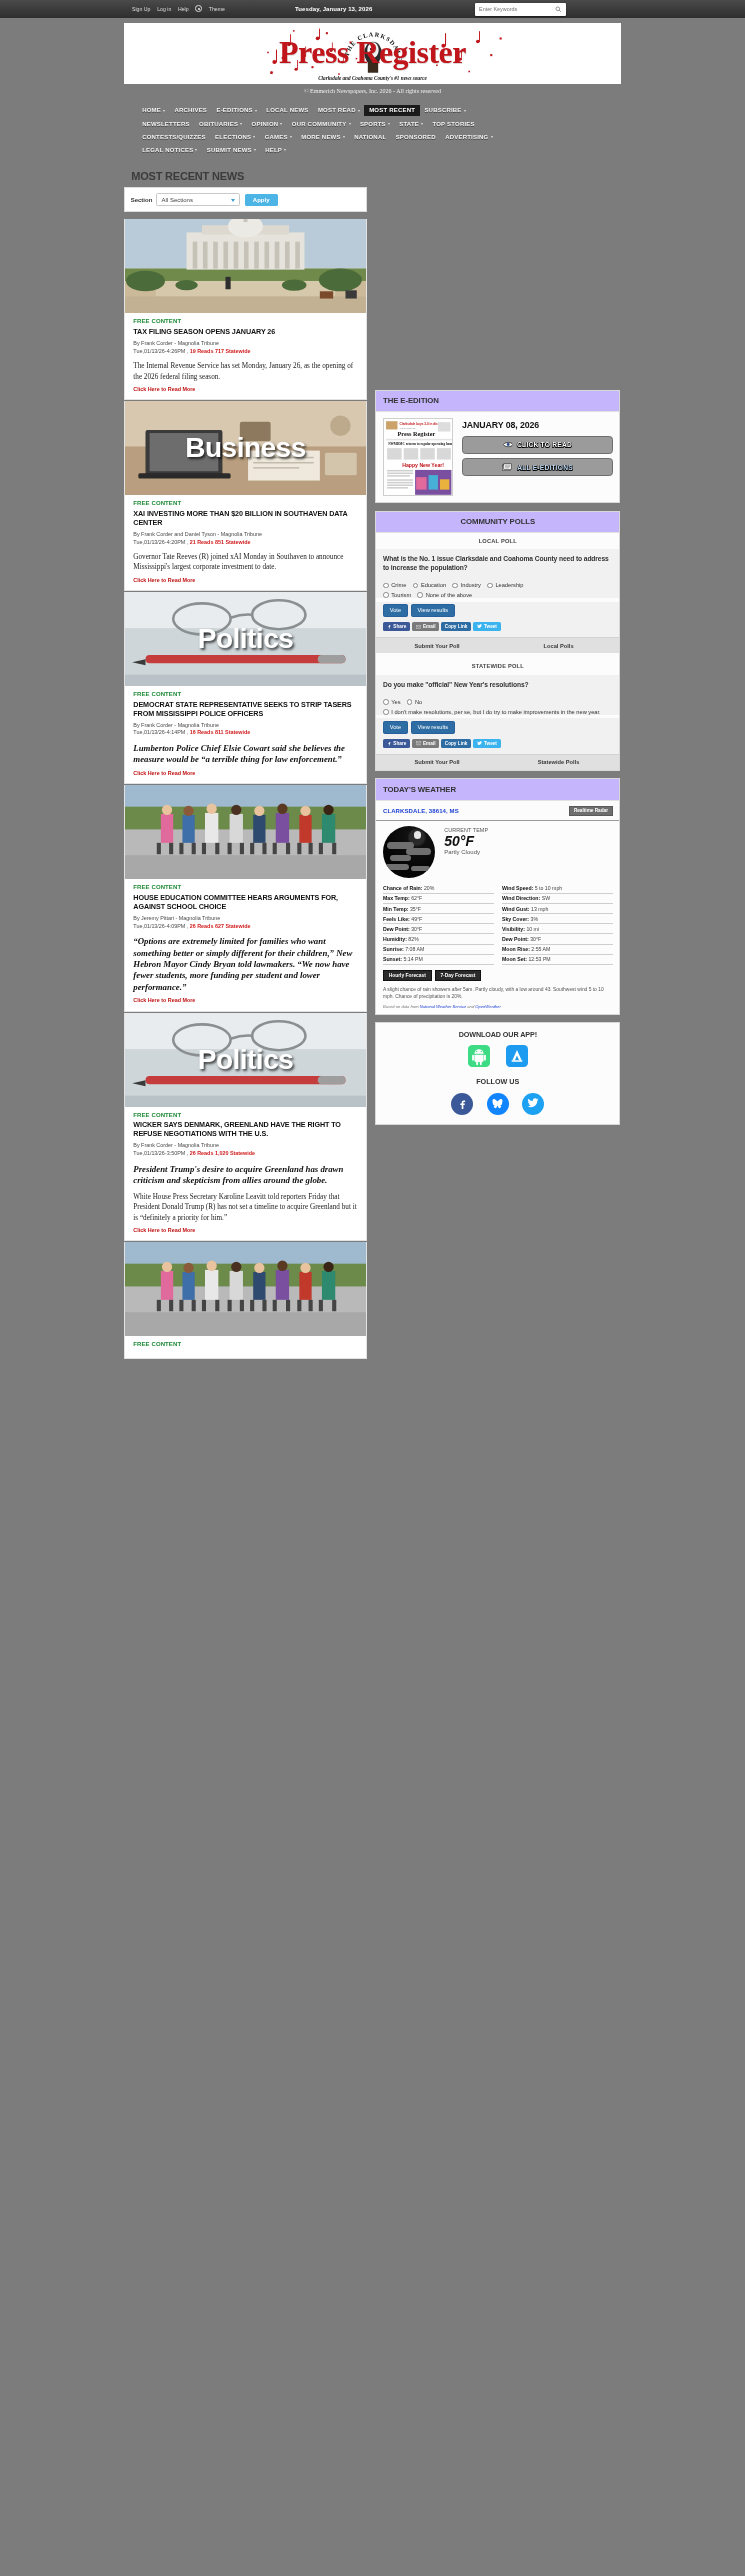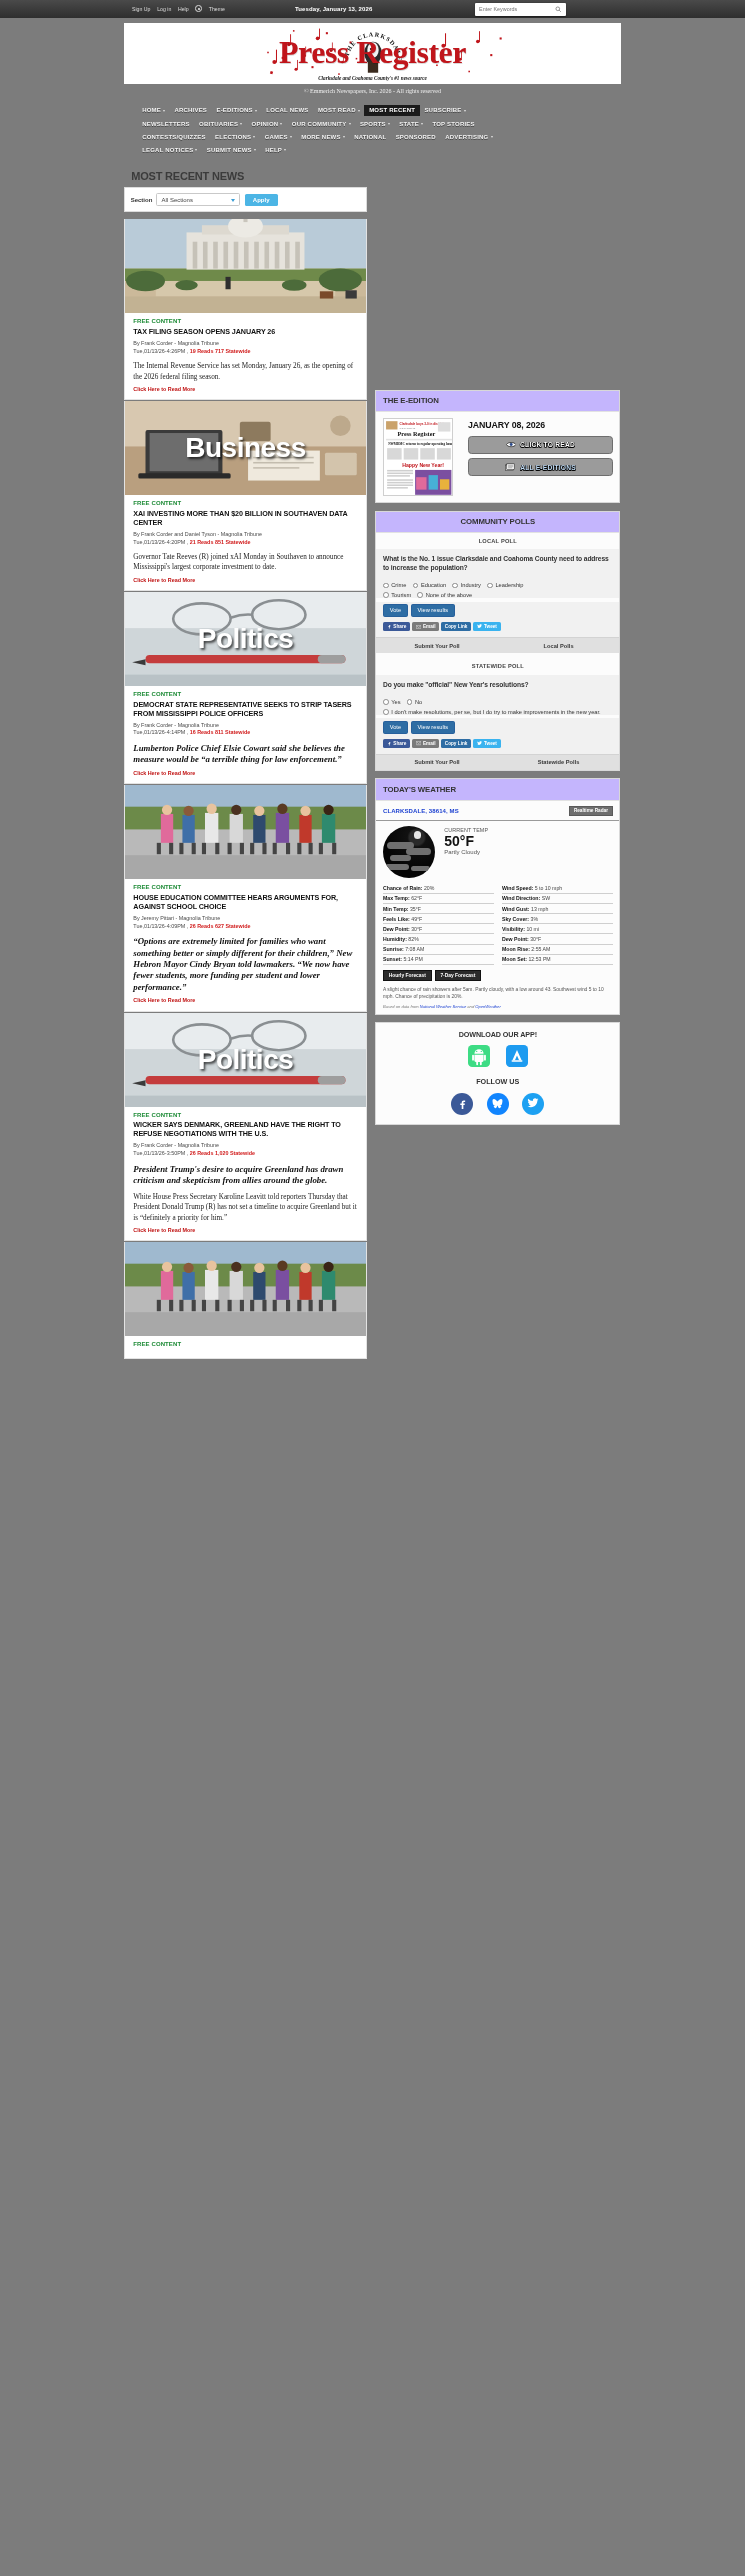--- a/index.html
+++ b/index.html
@@ -182,21 +182,21 @@
   }
   .widget-head {
     padding: 5.7px 6.7px; border-bottom: 0.5px solid #e2e2e2; background: #c4b5fd;
   }
   .widget-head h3 {
     font-size: 7.8px; font-weight: bold; letter-spacing: -0.1px; color: #333;
   }
   .widget-head.center { text-align: center; }
 
   
-  .ee-row { display: flex; gap: 15px; padding: 6.2px 6.7px; align-items: flex-start; }
+  .ee-row { display: flex; gap: 9px; padding: 6.2px 6.7px; align-items: flex-start; }
   .ee-thumb {
     width: 70px; height: 78px; border: 0.5px solid #cfcfcf; background: #fff;
     overflow: hidden; flex: none; position: relative;
   }
   .ee-right { flex: 1; padding-top: 2.1px; }
   .ee-date {
     font-size: 8.8px; font-weight: bold; color: #141414; letter-spacing: -0.1px;
     margin-bottom: 5.7px;
   }
   .ee-btn {
@@ -266,21 +266,21 @@
     background: radial-gradient(circle at 65% 22%, #2a2a2a 0 14%, #111 18%, #050505 60%);
     position: relative; overflow: hidden;
   }
   .wx-cloud { position: absolute; background: #6f6f6f; border-radius: 10.4px; }
   .wx-moon {
     position: absolute; right: 13.5px; top: 4.7px; width: 7.8px; height: 7.8px;
     border-radius: 50%; background: #e8e8e8;
   }
   .wx-right { padding-top: 1px; }
   .wx-label { font-size: 5.4px; color: #555; letter-spacing: 0.1px; }
-  .wx-temp { font-size: 14px; font-weight: bold; color: #111; line-height: 1.15; }
+  .wx-temp { font-size: 14px; font-weight: bold; color: #111; line-height: 1.15; font-style: italic; }
   .wx-cond { font-size: 6px; color: #555; }
   .wx-grid { display: flex; gap: 8.3px; padding: 3.1px 6.7px 0; }
   .wx-col { flex: 1; }
   .wx-row {
     font-size: 5.2px; color: #444; padding: 1.6px 0;
     border-bottom: 0.5px solid #cfcfcf;
   }
   .wx-row b { color: #111; }
   .wx-btns { display: flex; gap: 3.1px; padding: 5.2px 6.7px 3.1px; }
   .wx-btn {
@@ -678,21 +678,21 @@
       <rect x="0" y="160" width="470" height="22" fill="#b9c2c6"></rect>
     </svg><div class="overlay-word">Politics</div></div>
           <div class="art-body">
             <div class="free-tag">FREE CONTENT</div>
             <h3 class="art-title">WICKER SAYS DENMARK, GREENLAND HAVE THE RIGHT TO REFUSE NEGOTIATIONS WITH THE U.S.</h3>
             <div class="art-meta">
               <div>By Frank Corder - Magnolia Tribune</div>
               <div><span>Tue,01/13/26-3:50PM , </span><span class="reads">26 Reads 1,020 Statewide</span></div>
             </div>
             <p class="art-lede">President Trump's desire to acquire Greenland has drawn criticism and skepticism from allies around the globe.</p>
-            <p class="art-para">White House Press Secretary Karoline Leavitt told reporters Thursday that President Donald Trump (R) has not set a timeline to acquire Greenland but it is “definitely a priority for him.”</p>
+            <p class="art-para">White House Press Secretary Karoline Leavitt told reporters Friday that President Donald Trump (R) has not set a timeline to acquire Greenland but it is “definitely a priority for him.”</p>
             <a class="readmore">Click Here to Read More</a>
           </div>
         </div>
         <div class="article">
           <div class="art-photo"><svg viewBox="0 0 470 182" width="100%" height="100%" preserveAspectRatio="none">
     <rect width="470" height="182" fill="#cfd3d6"></rect>
     <rect y="0" width="470" height="58" fill="#9fb9cf"></rect>
     <rect y="42" width="470" height="48" fill="#6c8a49"></rect>
     <rect y="86" width="470" height="96" fill="#b9b9b9"></rect>
     <g>

